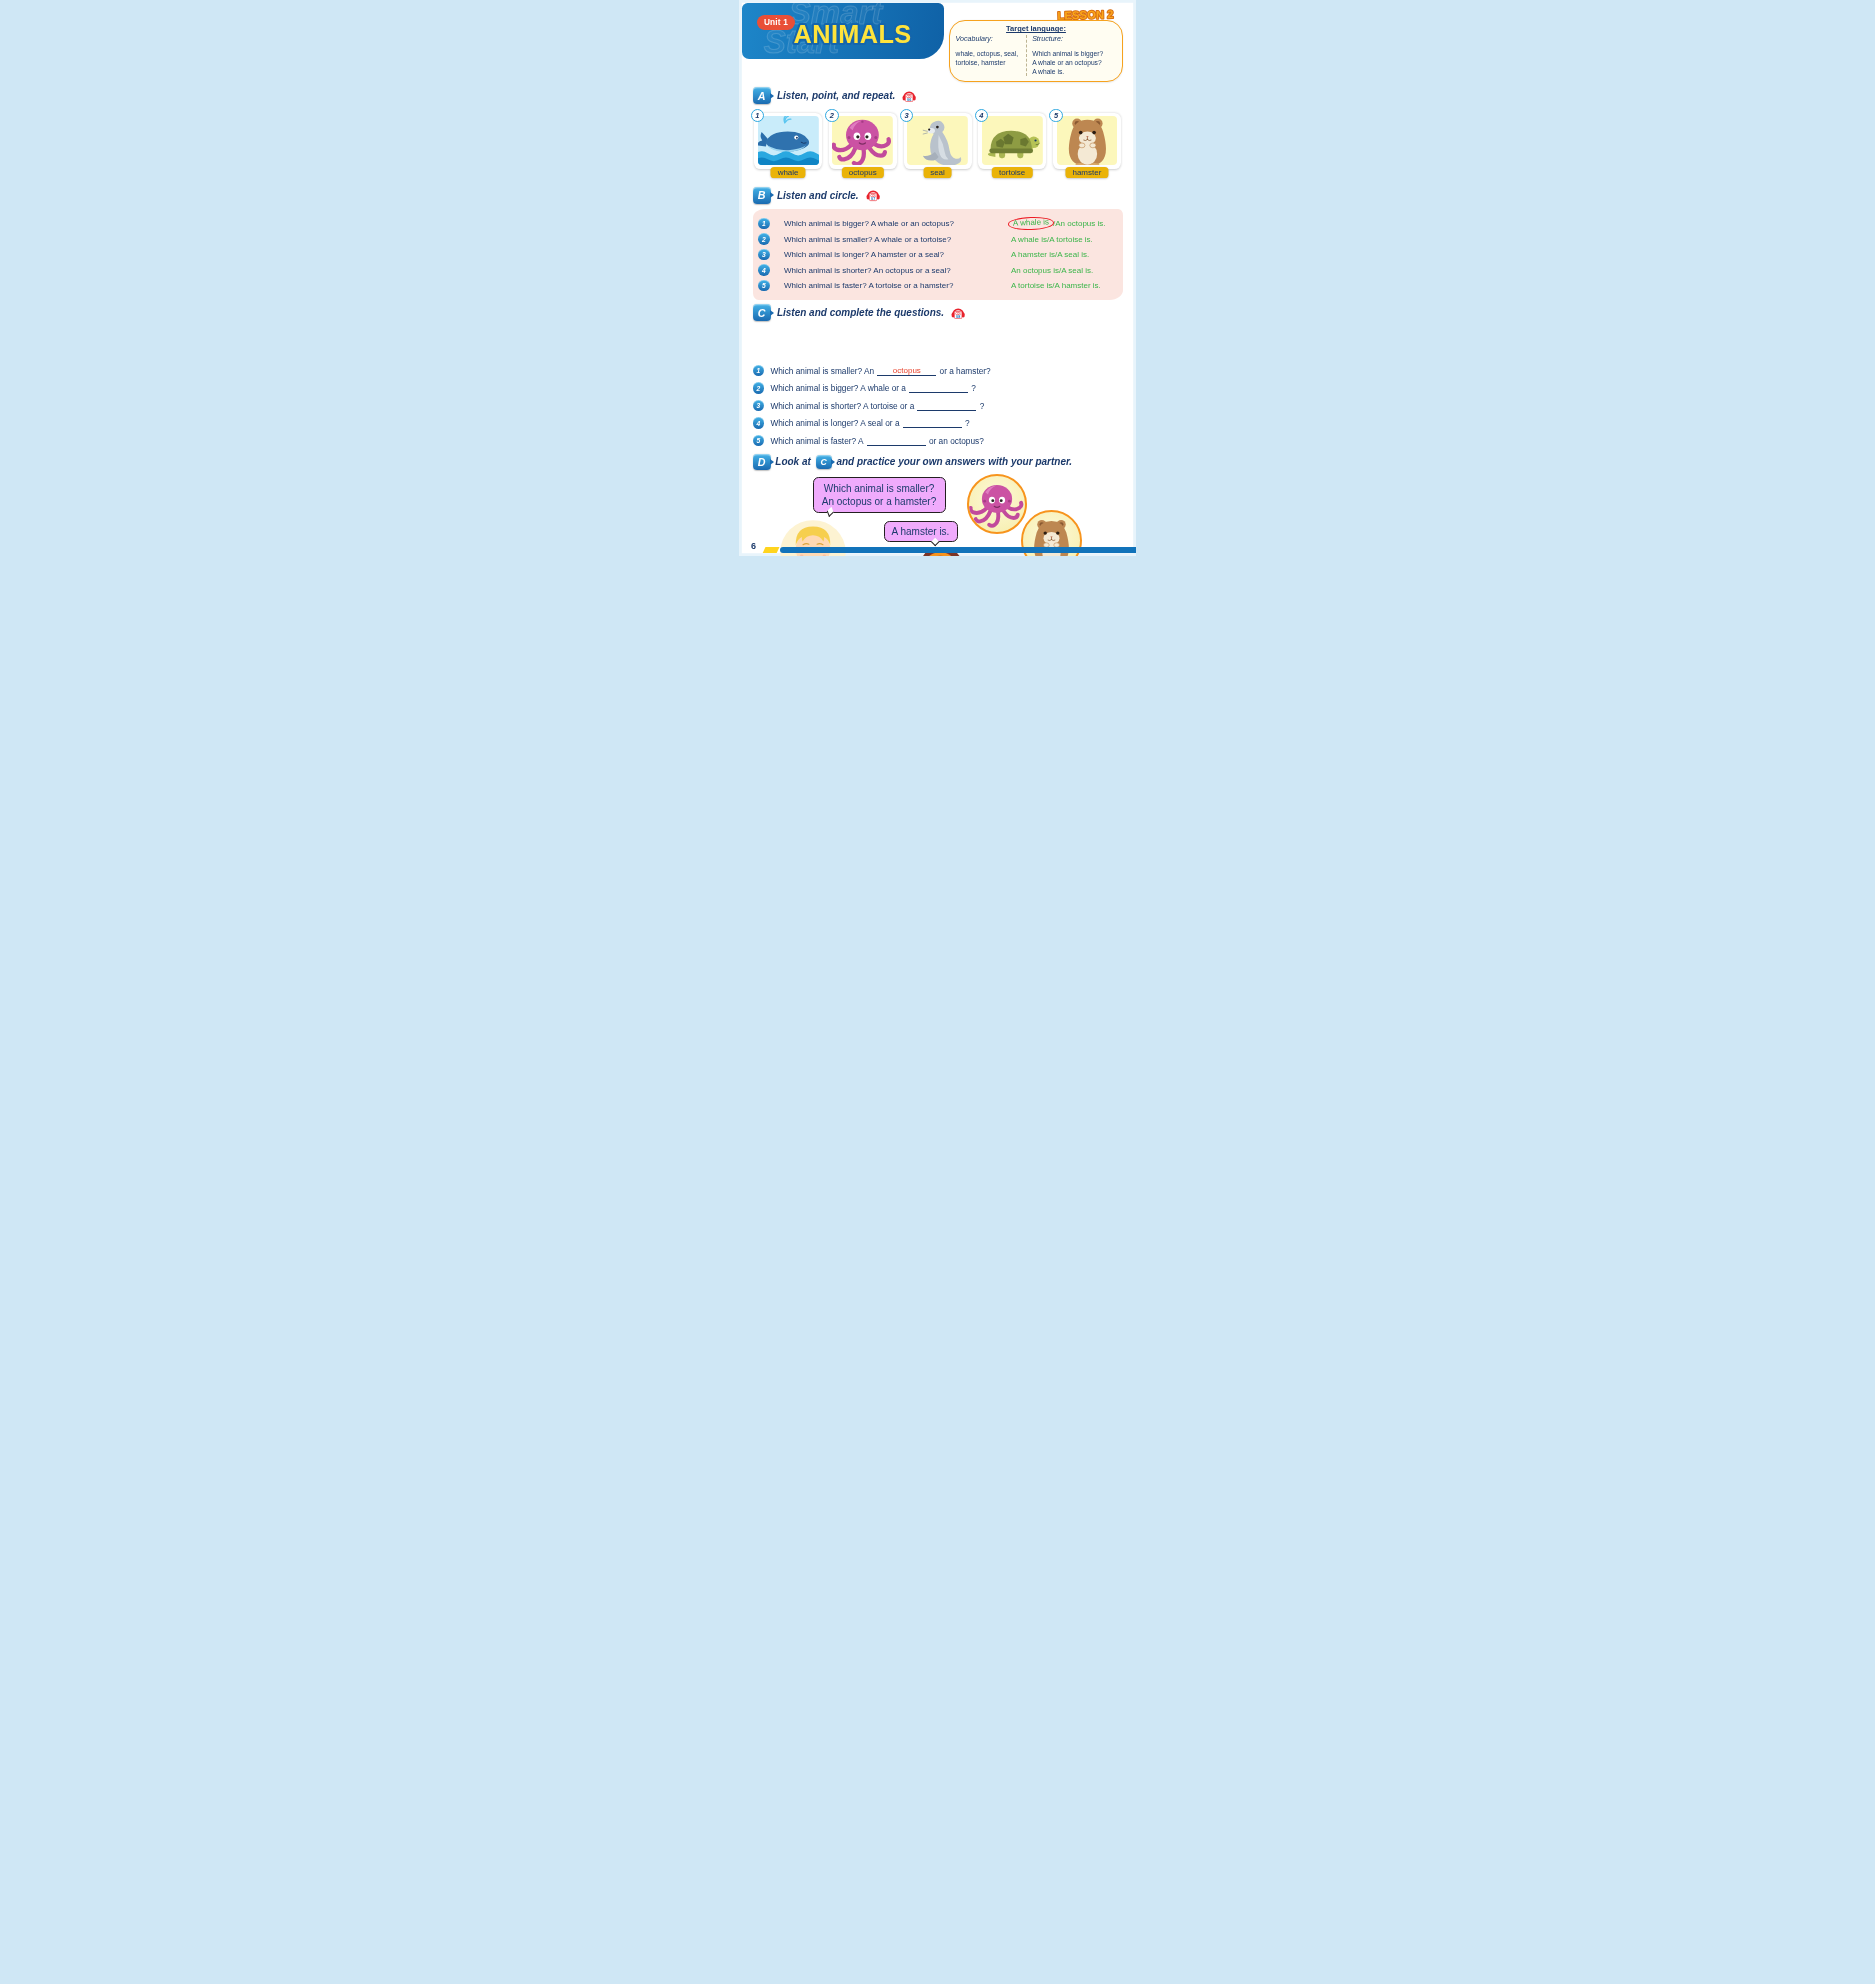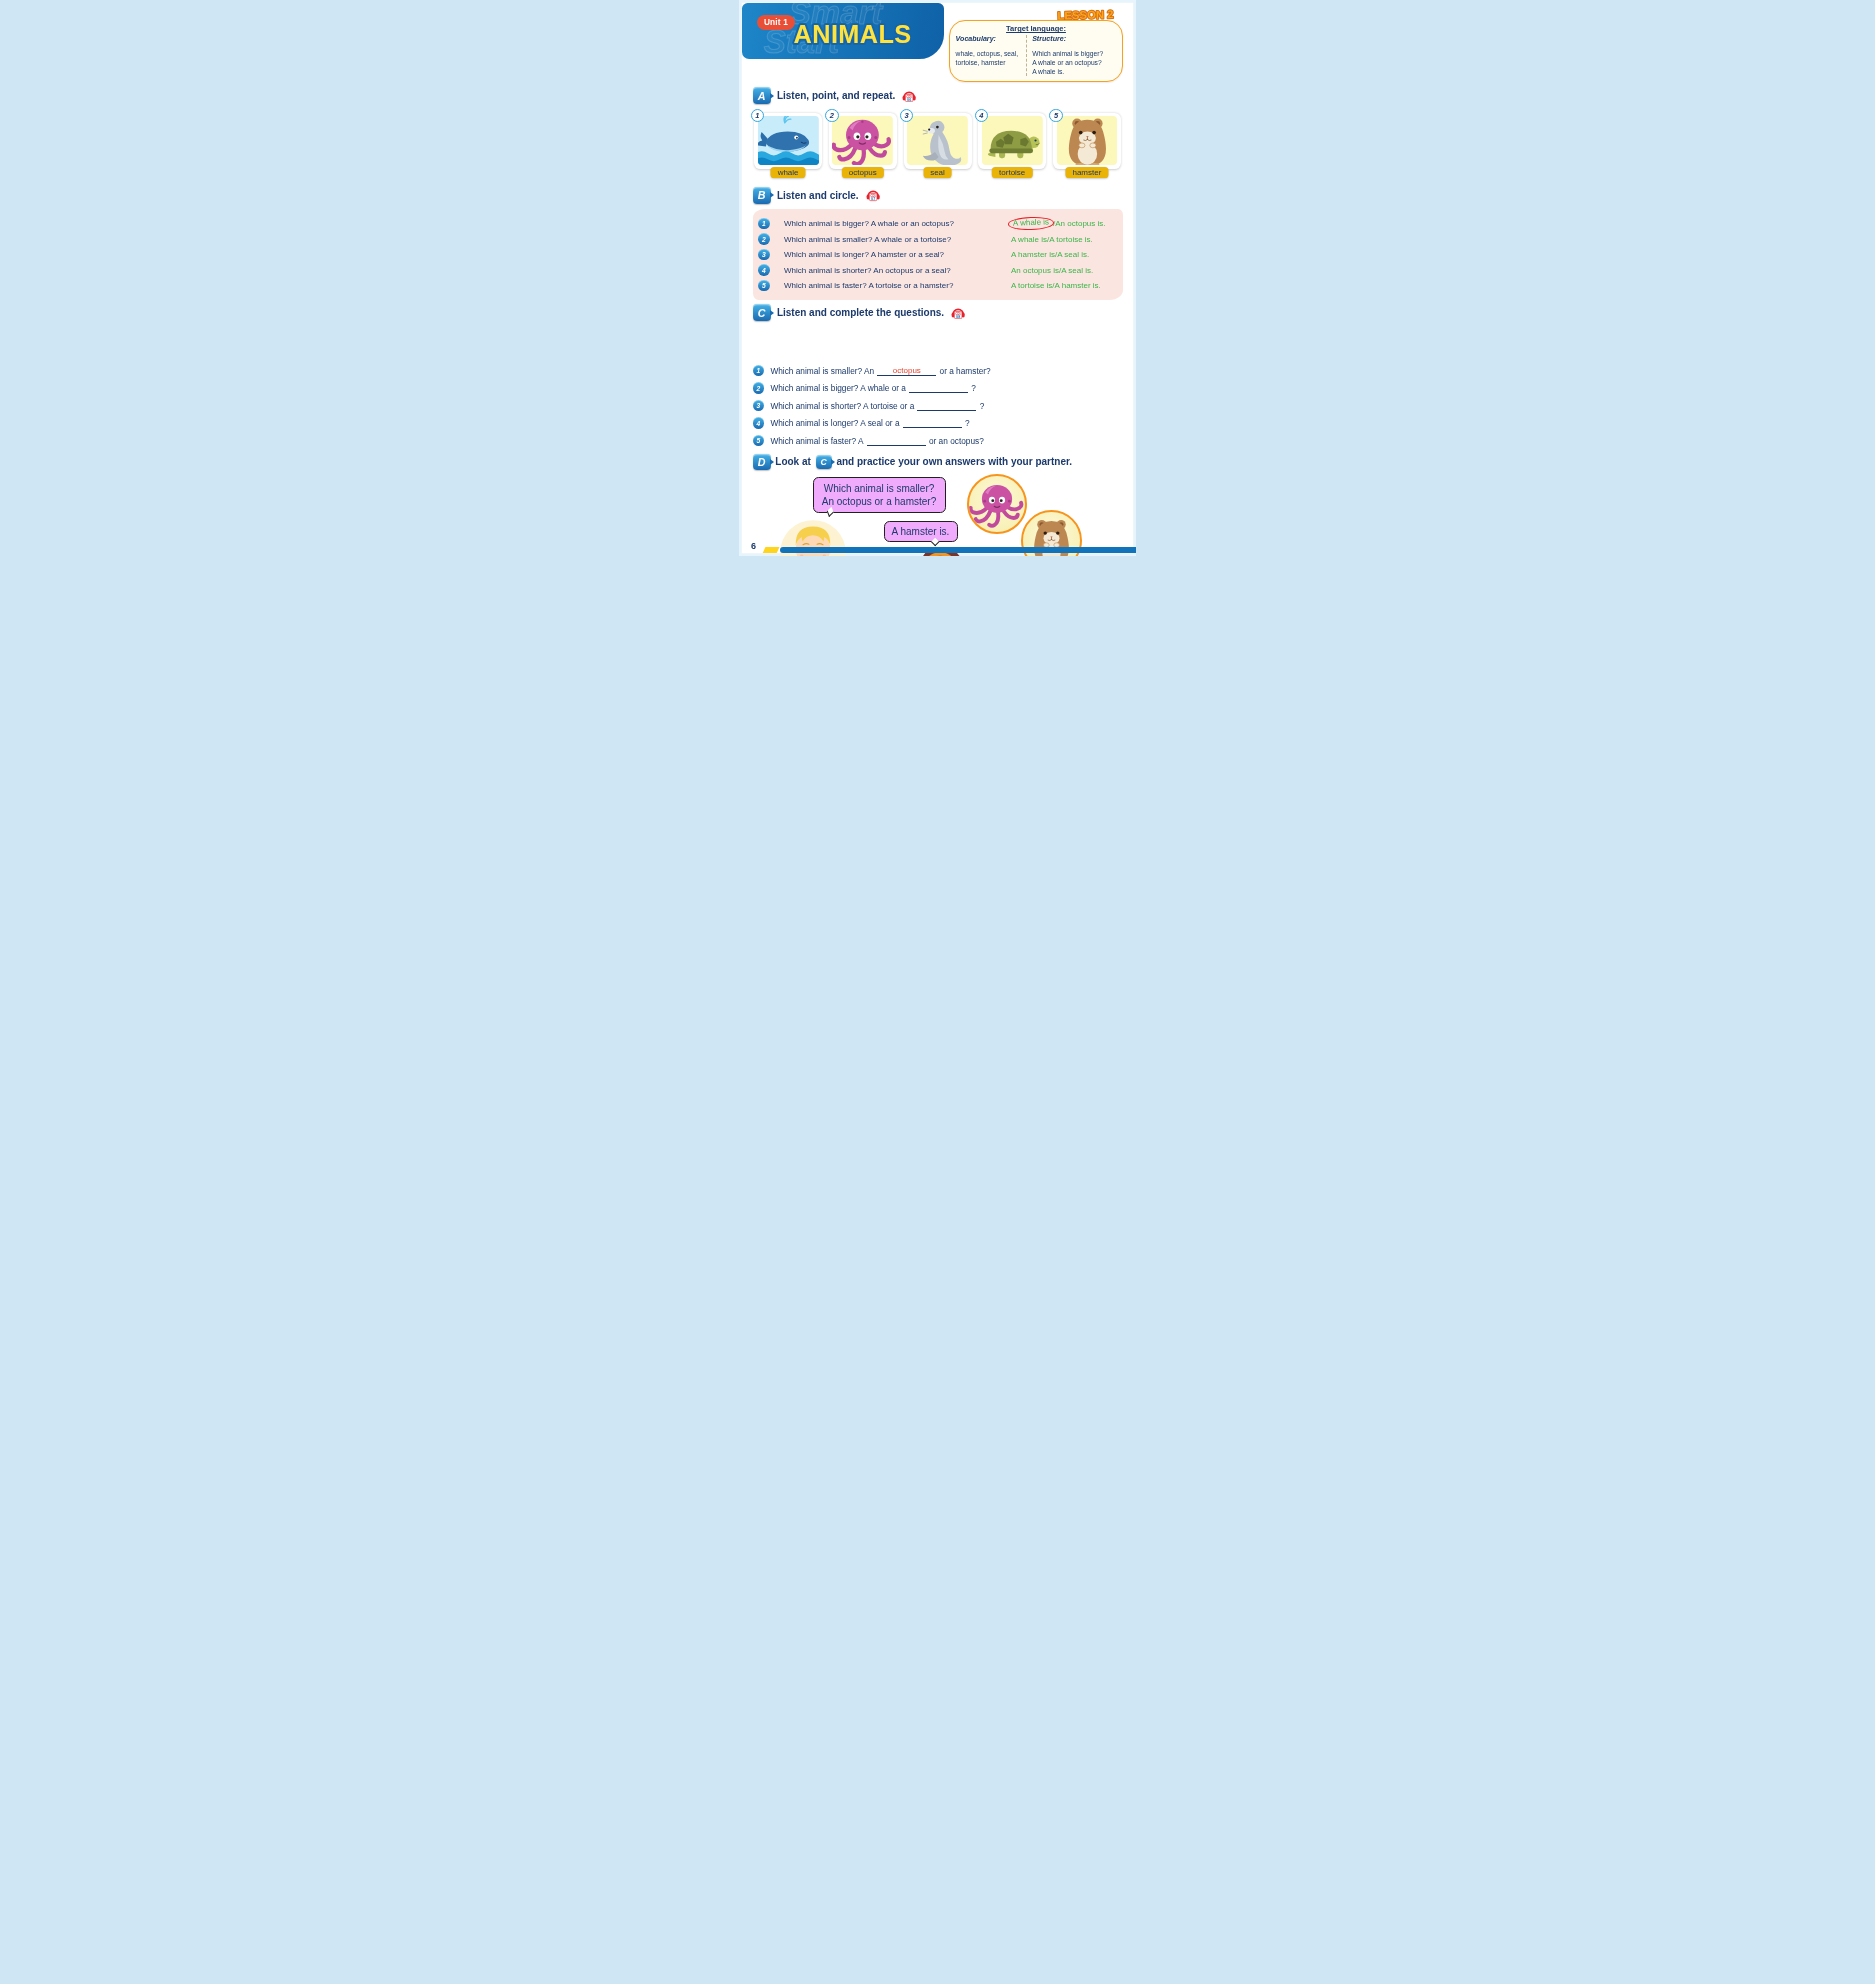--- a/index.html
+++ b/index.html
@@ -50,41 +50,41 @@
     padding:3.2px 5.6px 4.8px;
     box-shadow:0 0.8px 1.6px rgba(0,0,0,.08);
   }
   .target-title {
     text-align:center; font-size:7.5px; font-weight:bold;
     color:#1c3a6b; text-decoration:underline; margin-bottom:2px;
   }
   .target-cols { display:flex; }
   .target-col.vocab { width:44%; padding-right:4px; }
   .target-col.structure { flex:1; border-left:0.8px dashed #bdb493; padding-left:4.8px; }
-  .col-label { font-size:7.1px; font-weight:bold; font-style:italic; color:#1c3a6b; margin-bottom:7px; }
+  .col-label { font-size:7.1px; font-weight:normal; font-style:italic; color:#1c3a6b; margin-bottom:7px; }
   .col-text  { font-size:6.7px; color:#1c3a6b; line-height:1.3; }
 
   
   .content { padding:0 13.5px; }
   .section-header { display:flex; align-items:center; gap:6.4px; margin:3.2px 0 5.6px; }
   .sec-badge {
     position:relative; width:18px; height:16.7px; flex-shrink:0;
     background:linear-gradient(180deg,#44b3e8,#1a6ab0);
     border-radius:4px; color:#fff;
     font-size:10.7px; font-weight:bold; font-style:italic;
     display:flex; align-items:center; justify-content:center;
     box-shadow:inset 0 1.2px 0.8px rgba(255,255,255,.45), 0 0.8px 1.2px rgba(0,0,0,.25);
   }
   .sec-badge::after {
     content:""; position:absolute; right:-3.6px; top:50%; transform:translateY(-50%);
     border-left:4px solid #1a6ab0;
     border-top:3.6px solid transparent; border-bottom:3.6px solid transparent;
   }
   .sec-badge.small { width:16px; height:14.3px; font-size:8.7px; }
-  .sec-title { font-size:10px; font-weight:bold; color:#1c3a6b; }
+  .sec-title { font-size:10px; font-weight:bold; font-style:italic; color:#1c3a6b; }
   .num-circle {
     width:11.5px; height:11.5px; flex-shrink:0; border-radius:50%;
     background:linear-gradient(180deg,#42b3e8,#1a6ab0);
     color:#fff; font-size:6.7px; font-weight:bold; font-style:italic;
     display:flex; align-items:center; justify-content:center;
     box-shadow:inset 0 0.8px 0.4px rgba(255,255,255,.4);
   }
 
   
   .cd-icon { flex-shrink:0; margin-left:0.8px; }

